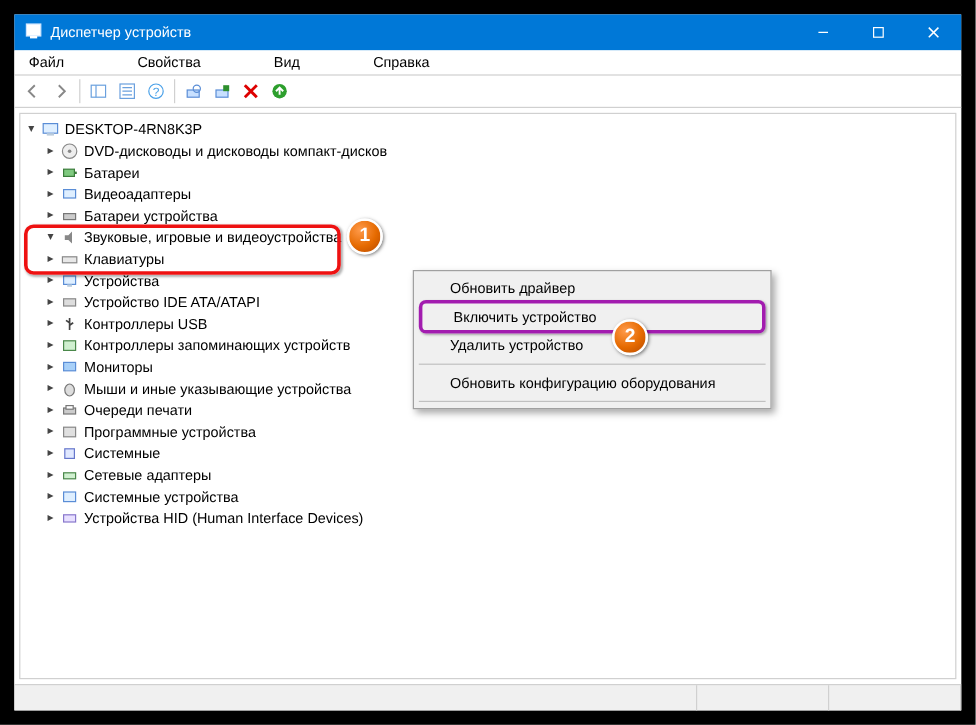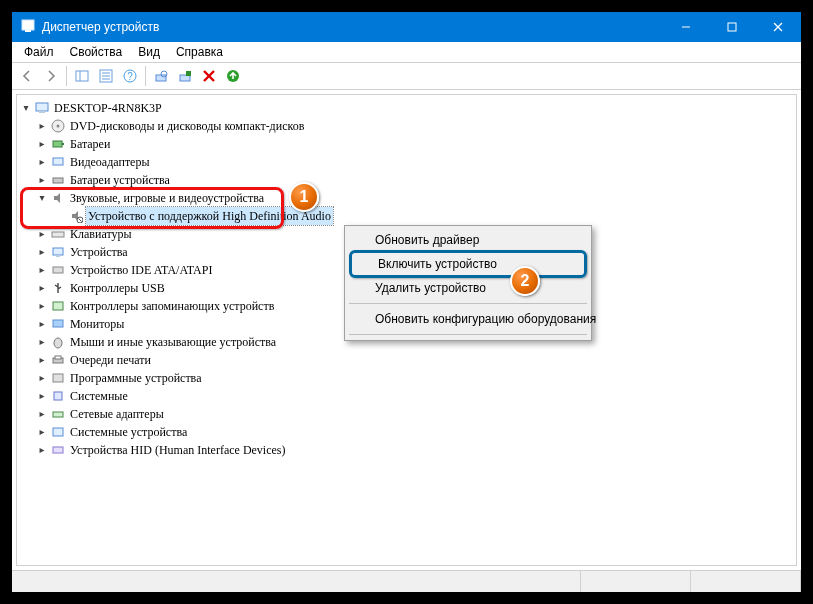--- a/index.html
+++ b/index.html
@@ -41,20 +41,21 @@
   .winbtn svg { display: block; }
   
   .menubar {
     height: 20px;
     display: flex;
     align-items: center;
     padding: 0 4px;
     background: #fff;
     font-size: 12px;
     color: #000;
+    gap: 45px;
   }
   .menubar .menuitem { padding: 2px 8px; }
   
   .toolbar {
     height: 28px;
     border-top: 1px solid #d0d0d0;
     border-bottom: 1px solid #d0d0d0;
     display: flex;
     align-items: center;
     padding: 0 4px;
@@ -107,21 +108,21 @@
   }
   .twisty.none { visibility: hidden; }
   .nicon {
     width: 16px;
     height: 16px;
     margin: 0 2px 0 1px;
     display: inline-flex;
     align-items: center;
     justify-content: center;
   }
-  .nlabel { padding: 0 2px; font-family: Liberation Serif, serif; }
+  .nlabel { padding: 0 2px; }
   .sel {
     background: #cce8ff;
     outline: 1px dotted #888;
   }
   .indent0 { padding-left: 0px; }
   .indent1 { padding-left: 16px; }
   .indent2 { padding-left: 34px; }
 
   
   .hl1 {
@@ -143,21 +144,21 @@
   .ctxitem {
     padding: 5px 18px 5px 28px;
     white-space: nowrap;
   }
   .ctxsep {
     height: 1px;
     background: #c0c0c0;
     margin: 3px 2px;
   }
   .ctxhl {
-    border: 3px solid #0369a1;
+    border: 3px solid #a21caf;
     border-radius: 6px;
     margin: -2px 2px;
     padding: 4px 16px 4px 26px;
     box-shadow: 1px 1px 2px rgba(0,0,0,.3);
   }
   
   .badge {
     position: absolute;
     width: 30px;
     height: 30px;
@@ -345,31 +346,20 @@
       <div class="node indent1">
         <span class="twisty">▾</span>
         <span class="nicon">
             <svg width="14" height="14">
               <path d="M3 5 L6 5 L9 2 L9 12 L6 9 L3 9 Z" fill="#888"></path>
             </svg>
           </span>
         <span class="nlabel">Звуковые, игровые и видеоустройства</span>
       </div>
 
-      <div class="node indent2">
-        <span class="twisty none"></span>
-        <span class="nicon">
-            <svg width="14" height="14">
-              <path d="M3 5 L6 5 L9 2 L9 12 L6 9 L3 9 Z" fill="#888"></path>
-              <circle cx="11" cy="11" r="3" fill="#fff" stroke="#555"></circle>
-              <path d="M9.5 9.5 L12.5 12.5" stroke="#555"></path>
-            </svg>
-          </span>
-        <span class="nlabel sel">Устройство с поддержкой High Definition Audio</span>
-      </div>
 
       <div class="node indent1">
         <span class="twisty">▸</span>
         <span class="nicon">
             <svg width="14" height="14">
               <rect x="1" y="5" width="12" height="5" fill="#e8e8e8" stroke="#888"></rect>
             </svg>
           </span>
         <span class="nlabel">Клавиатуры</span>
       </div>
@@ -491,21 +481,21 @@
         <span class="nicon">
             <svg width="14" height="14">
               <rect x="2" y="4" width="10" height="6" fill="#e8e0ff" stroke="#8877cc"></rect>
             </svg>
           </span>
         <span class="nlabel">Устройства HID (Human Interface Devices)</span>
       </div>
 
       <div class="hl1" style="left:3px; top:92px; width:264px; height:42px;"></div>
 
-      <div class="ctxmenu" style="left:327px; top:130px; width:248px;">
+      <div class="ctxmenu" style="left:327px; top:130px; width:299px;">
         <div class="ctxitem">Обновить драйвер</div>
         <div class="ctxitem ctxhl">Включить устройство</div>
         <div class="ctxitem">Удалить устройство</div>
         <div class="ctxsep"></div>
         <div class="ctxitem">Обновить конфигурацию оборудования</div>
         <div class="ctxsep"></div>
       </div>
 
     </div>
   </div>

